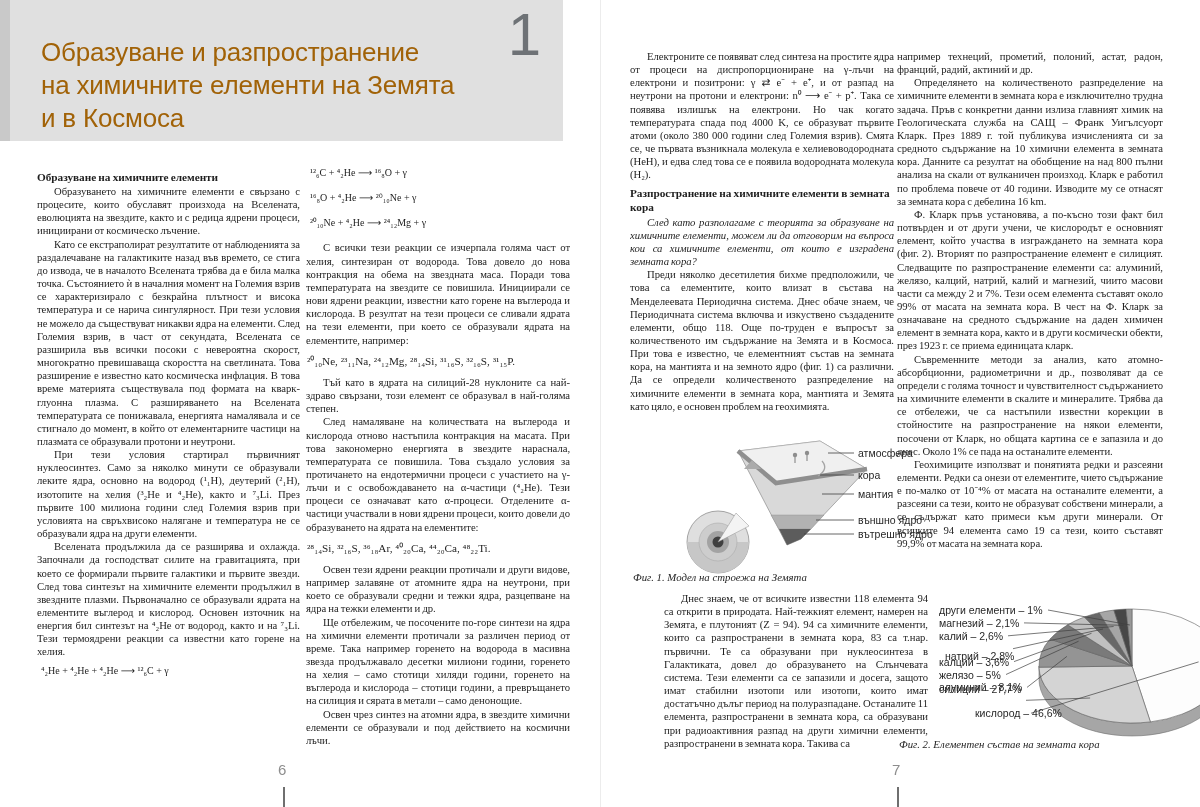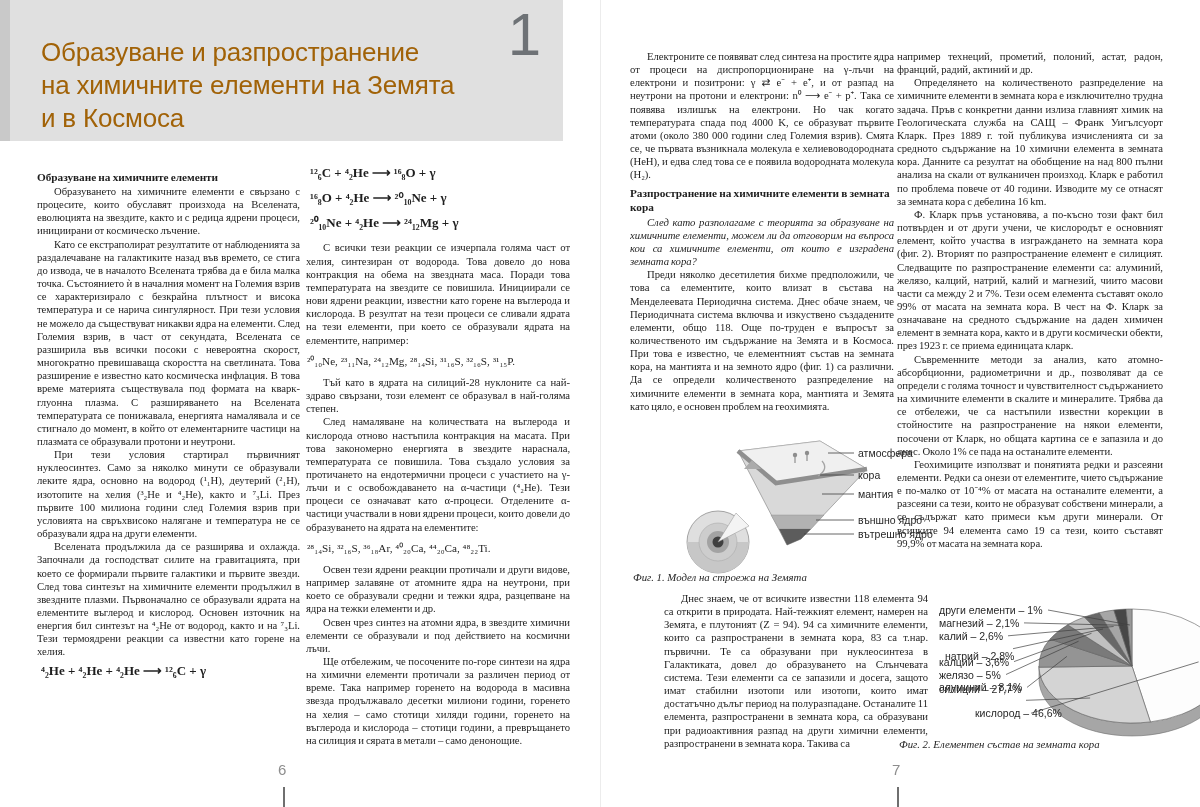--- a/index.html
+++ b/index.html
@@ -19,21 +19,21 @@
   .gutter-line{position:absolute;left:600px;top:0;width:1px;height:807px;background:#ececec;}
 
   
   .col{position:absolute;text-align:justify;font-size:10.7px;line-height:13.15px;
        letter-spacing:-0.05px;word-spacing:-0.5px;hyphens:auto;-webkit-hyphens:auto;}
   .col p{margin:0;}
   .col p.ind{text-indent:17px;}
   .col p.italic{font-style:italic;}
   h3.sec{font-size:11.3px;font-weight:bold;margin:0 0 1px 0;text-align:left;line-height:14px;}
   h3.sec.mt{margin-top:4px;margin-bottom:2px;}
-  .equation{font-size:13px;text-align:left;margin:0 0 12px 4px;letter-spacing:0;word-spacing:0;font-weight:bold;}
+  .equation{font-size:10px;text-align:left;margin:0 0 12px 4px;letter-spacing:0;word-spacing:0;}
   .equation.single{margin:5px 0 0 4px;}
   .isotopes{font-size:11.2px;text-align:left;margin:8px 0 8px 1px;letter-spacing:0;word-spacing:0;}
 
   #lp-c1{left:37px;top:170px;width:263px;height:592px;overflow:hidden;}
   #lp-c2{left:306px;top:166px;width:264px;height:596px;overflow:hidden;}
   #rp-c1a{left:630px;top:50px;width:264px;height:372px;overflow:hidden;}
   #rp-c1b{left:664px;top:592px;width:264px;height:170px;overflow:hidden;}
   #rp-c2a{left:897px;top:50px;width:266px;height:536px;overflow:hidden;}
 
   
@@ -83,22 +83,22 @@
 <div class="col" id="lp-c2">
   <div class="equation">¹²₆C + ⁴₂He ⟶ ¹⁶₈O + γ</div>
   <div class="equation">¹⁶₈O + ⁴₂He ⟶ ²⁰₁₀Ne + γ</div>
   <div class="equation">²⁰₁₀Ne + ⁴₂He ⟶ ²⁴₁₂Mg + γ</div>
   <p class="ind">С всички тези реакции се изчерпала голяма част от хелия, синтезиран от водорода. Това довело до нова контракция на обема на звездната маса. Поради това температурата на звездите се повишила. Инициирали се нови ядрени реакции, известни като горене на въглерода и кислорода. В резултат на тези процеси се сливали ядрата на тези елементи, при което се образували ядрата на елементите, например:</p>
   <div class="isotopes">²⁰₁₀Ne,  ²³₁₁Na,  ²⁴₁₂Mg,  ²⁸₁₄Si,  ³¹₁₆S,  ³²₁₆S,  ³¹₁₅P.</div>
   <p class="ind">Тъй като в ядрата на силиций-28 нуклоните са най-здраво свързани, този елемент се образувал в най-голяма степен.</p>
   <p class="ind">След намаляване на количествата на въглерода и кислорода отново настъпила контракция на масата. При това закономерно енергията в звездите нараснала, температурата се повишила. Това създало условия за протичането на ендотермични процеси с участието на γ-лъчи и с освобождаването на α-частици (⁴₂He). Тези процеси се означават като α-процеси. Отделените α-частици участвали в нови ядрени процеси, които довели до образуването на ядрата на елементите:</p>
   <div class="isotopes">²⁸₁₄Si,  ³²₁₆S,  ³⁶₁₈Ar,  ⁴⁰₂₀Ca,  ⁴⁴₂₀Ca,  ⁴⁸₂₂Ti.</div>
   <p class="ind">Освен тези ядрени реакции протичали и други видове, например залавяне от атомните ядра на неутрони, при което се образували средни и тежки ядра, разцепване на ядра на тежки елементи и др.</p>
+  <p class="ind">Ще отбележим, че посочените по-горе синтези на ядра на химични елементи протичали за различен период от време. Така например горенето на водорода в масивна звезда продължавало десетки милиони години, горенето на хелия – само стотици хиляди години, горенето на въглерода и кислорода – стотици години, а превръщането на силиция и сярата в метали – само денонощие.</p>
   <p class="ind">Освен чрез синтез на атомни ядра, в звездите химични елементи се образували и под действието на космични лъчи.</p>
-  <p class="ind">Ще отбележим, че посочените по-горе синтези на ядра на химични елементи протичали за различен период от време. Така например горенето на водорода в масивна звезда продължавало десетки милиони години, горенето на хелия – само стотици хиляди години, горенето на въглерода и кислорода – стотици години, а превръщането на силиция и сярата в метали – само денонощие.</p>
 </div>
 
 <div class="pagenum" id="pn6">6</div>
 <div class="pagetick" id="pt6"></div>
 
 <div class="col" id="rp-c1a">
   <p class="ind">Електроните се появяват след синтеза на простите ядра от процеси на диспропорциониране на γ-лъчи на електрони и позитрони: γ ⇄ e⁻ + e⁺, и от разпад на неутрони на протони и електрони: n⁰ ⟶ e⁻ + p⁺. Така се появява излишък на електрони. Но чак когато температурата спада под 4000 K, се образуват първите атоми (около 380 000 години след Големия взрив). Смята се, че първата възникнала молекула е хелиевоводородната (HeH), и едва след това се е появила водородната молекула (H₂).</p>
   <h3 class="sec mt">Разпространение на химичните елементи в земната кора</h3>
   <p class="ind italic">След като разполагаме с теорията за образуване на химичните елементи, можем ли да отговорим на въпроса кои са химичните елементи, от които е изградена земната кора?</p>
   <p class="ind">Преди няколко десетилетия бихме предположили, че това са елементите, които влизат в състава на Менделеевата Периодична система. Днес обаче знаем, че Периодичната система включва и изкуствено създадените елементи, общо 118. Още по-труден е въпросът за количественото им съдържание на Земята и в Космоса. При това е известно, че елементният състав на земната кора, на мантията и на земното ядро (фиг. 1) са различни. Да се определи количественото разпределение на химичните елементи в земната кора, мантията и Земята като цяло, е основен проблем на геохимията.</p>

